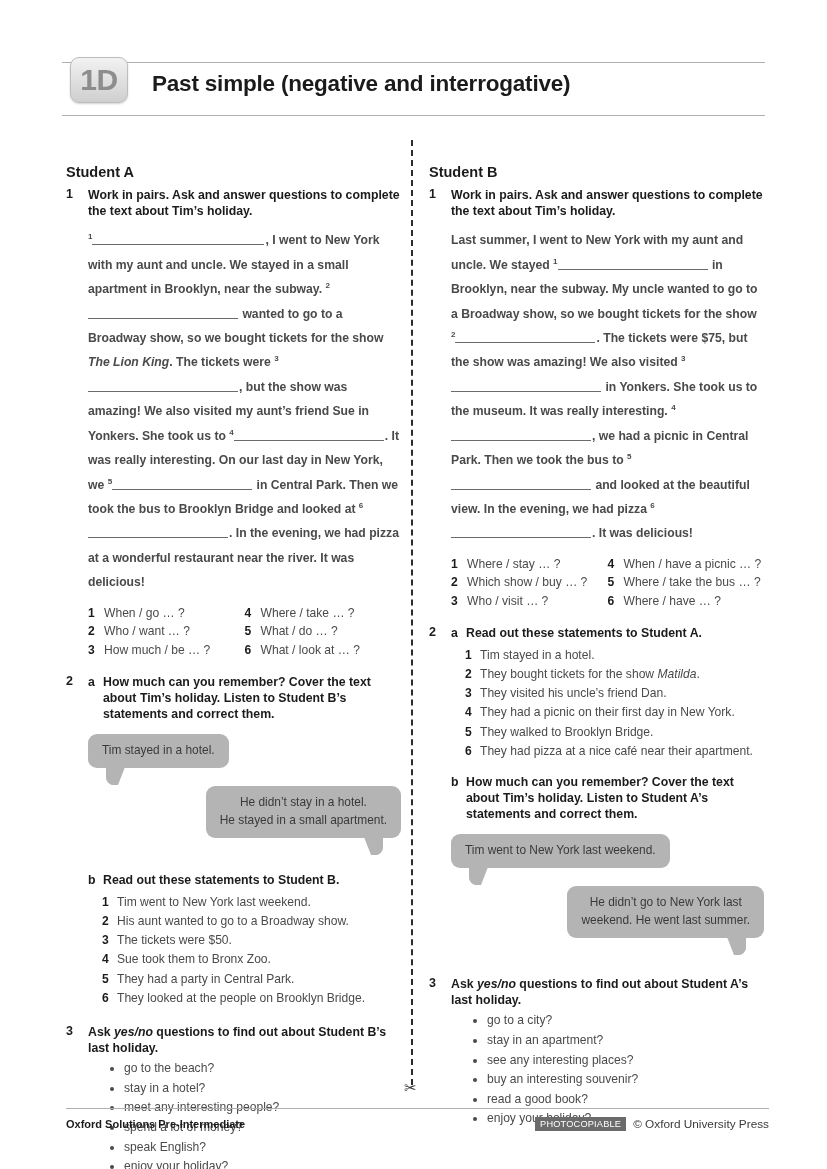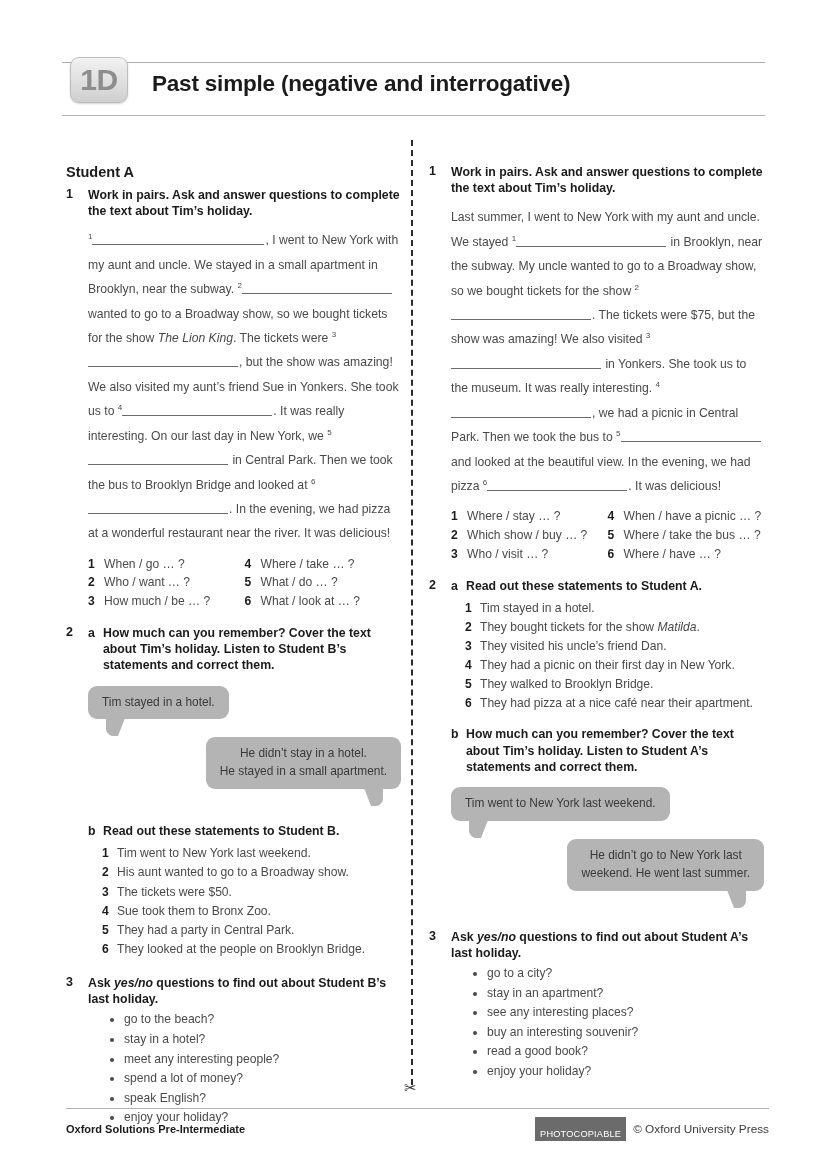--- a/index.html
+++ b/index.html
@@ -133,20 +133,21 @@
     font-weight: bold;
     color: #1b1b1b;
   }
 
   
   .gaptext {
     font-size: 12.2px;
     color: #4a4a4a;
     line-height: 2.0;
     margin: 9px 0 0 0;
+    font-weight: bold;
   }
   .gaptext .sup {
     font-size: 8px;
     vertical-align: super;
     color: #4a4a4a;
   }
   .blank {
     display: inline-block;
     border-bottom: 1.1px solid #6a6a6a;
     vertical-align: baseline;
@@ -278,21 +279,21 @@
     display: flex;
     align-items: center;
     font-size: 11.8px;
     color: #3b3b3b;
   }
   .photocopiable {
     background: #6b6b6b;
     color: #ffffff;
     font-size: 9.2px;
     letter-spacing: 0.2px;
-    padding: 12px 5px 2px 5px;
+    padding: 2px 5px 2px 5px;
     margin-right: 7px;
   }
 </style>
 </head>
 <body>
 
 <div class="header">
   <div class="header-rule top"></div>
   <div class="header-rule bottom"></div>
   <div class="badge">
@@ -411,20 +412,21 @@
       <li>meet any interesting people?</li>
       <li>spend a lot of money?</li>
       <li>speak English?</li>
       <li>enjoy your holiday?</li>
     </ul>
   </div>
 </div>
 
 <div class="col col-b">
 
+  <div class="col-title">Student B</div>
 
   <div class="ex">
     <div class="ex-num">1</div>
     <p class="ex-head">Work in pairs. Ask and answer questions to complete the text about Tim’s holiday.</p>
 
     <p class="gaptext"><span>Last summer, I went to New York with my aunt and uncle. We stayed </span><span class="sup">1</span><span class="blank b-med"></span><span> in Brooklyn, near the subway. My uncle wanted to go to a Broadway show, so we bought tickets for the show </span><span class="sup">2</span><span class="blank b-sm"></span><span>. The tickets were $75, but the show was amazing! We also visited </span><span class="sup">3</span><span class="blank b-med"></span><span> in Yonkers. She took us to the museum. It was really interesting. </span><span class="sup">4</span><span class="blank b-sm"></span><span>, we had a picnic in Central Park. Then we took the bus to </span><span class="sup">5</span><span class="blank b-sm"></span><span> and looked at the beautiful view. In the evening, we had pizza </span><span class="sup">6</span><span class="blank b-sm"></span><span>. It was delicious!</span></p>
 
     <div class="prompt-grid">
       <div class="prompt-col">
         <div class="prompt-row">

